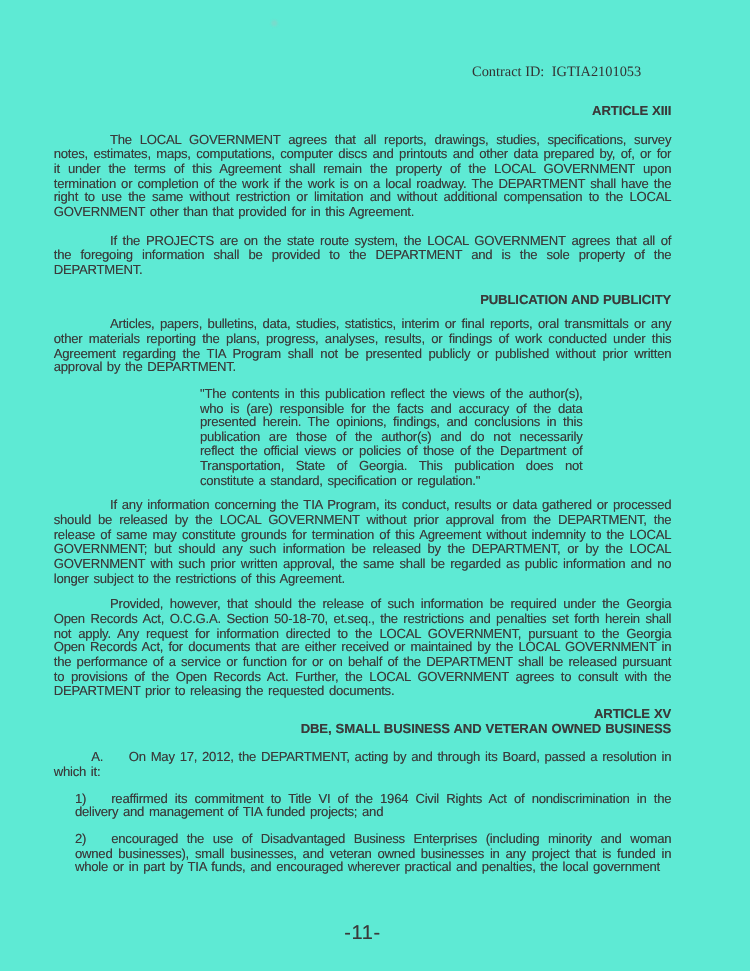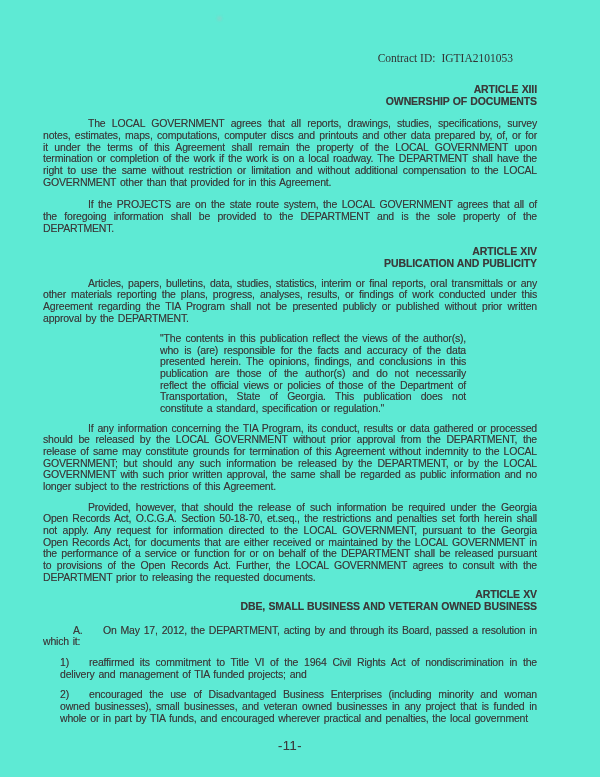--- a/index.html
+++ b/index.html
@@ -57,21 +57,21 @@
   .para-a { margin-top:12px; text-indent:30px; }
   .label-a { display:inline-block; width:30px; text-indent:0; }
 
   .list-item { margin-top:9px; margin-left:17px; }
   .list-item .num { display:inline-block; width:29px; text-indent:0; }
 
   .page-number {
     position:absolute;
     top:738px; left:43px; right:63px;
     text-align:center;
-    font-size:13px;
+    font-size:16px;
     letter-spacing:0.5px;
     color:#3a3a3a;
     text-shadow:0 0 0.5px rgba(70,70,70,0.55);
   }
 
   .artifact-dot {
     position:absolute; left:217px; top:16px;
     width:5px; height:5px; border-radius:50%;
     background:rgba(185,185,185,0.3);
     filter:blur(1px);
@@ -82,29 +82,27 @@
 
 <div class="page">
   <div class="artifact-dot"></div>
 
   <div class="content">
 
     <div class="contract-line"><span>Contract ID:</span><span class="val">IGTIA2101053</span></div>
 
     <div class="heading h-13">
       <div>ARTICLE XIII</div>
-      <div>OWNERSHIP OF DOCUMENTS</div>
     </div>
 
     <p class="indent p-13-1">The LOCAL GOVERNMENT agrees that all reports, drawings, studies, specifications, survey notes, estimates, maps, computations, computer discs and printouts and other data prepared by, of, or for it under the terms of this Agreement shall remain the property of the LOCAL GOVERNMENT upon termination or completion of the work if the work is on a local roadway.  The DEPARTMENT shall have the right to use the same without restriction or limitation and without additional compensation to the LOCAL GOVERNMENT other than that provided for in this Agreement.</p>
 
     <p class="indent p-13-2">If the PROJECTS are on the state route system, the LOCAL GOVERNMENT agrees that all of the foregoing information shall be provided to the DEPARTMENT and is the sole property of the DEPARTMENT.</p>
 
     <div class="heading h-14">
-      <div>ARTICLE XIV</div>
       <div>PUBLICATION AND PUBLICITY</div>
     </div>
 
     <p class="indent p-14-1">Articles, papers, bulletins, data, studies, statistics, interim or final reports, oral  transmittals or any other materials reporting the plans, progress, analyses, results, or findings of work conducted under this Agreement regarding the TIA Program shall not be presented publicly or published without prior written approval by the DEPARTMENT.</p>
 
 
     <blockquote class="disclaimer">"The contents in this publication reflect the views of the author(s), who is (are) responsible for the facts and accuracy of the data presented herein.  The opinions, findings, and conclusions in this publication are those of the author(s) and do not necessarily reflect the official views or policies of those of the Department of Transportation, State of Georgia.  This publication does not constitute a standard, specification or regulation."</blockquote>
 
     <p class="indent p-14-3">If any information concerning the TIA Program, its conduct, results or data gathered or processed should be released by the LOCAL GOVERNMENT without prior approval from the DEPARTMENT, the release of same may constitute grounds for termination of this Agreement without indemnity to the LOCAL GOVERNMENT; but should any such information be released by the DEPARTMENT, or by the LOCAL GOVERNMENT with such prior written approval, the same shall be regarded as public information and no longer subject to the restrictions of this Agreement.</p>
 

